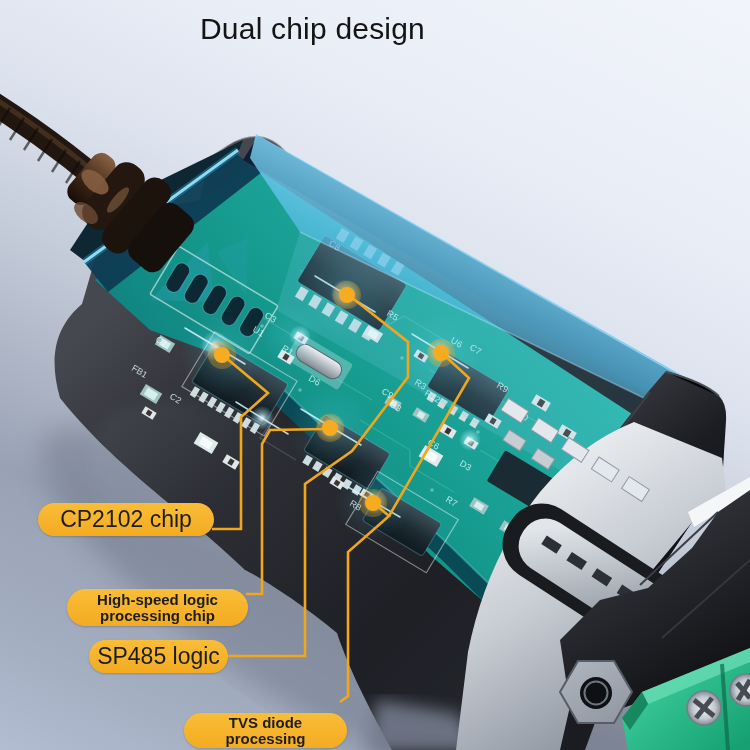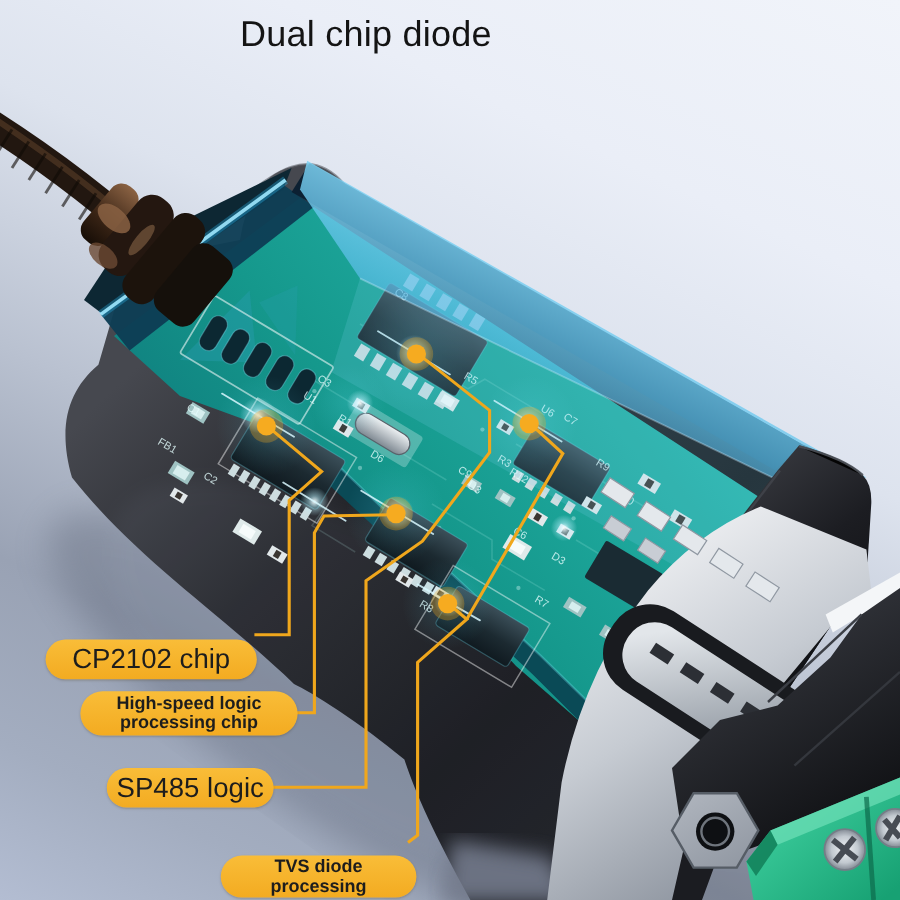--- a/index.html
+++ b/index.html
@@ -515,28 +515,28 @@
           <circle cx="373" cy="503" r="8" fill="#f6ab20"></circle>
         </g>
     <g>
           <circle cx="441" cy="353" r="14" fill="#f5a81a" opacity=".3"></circle>
           <circle cx="441" cy="353" r="8" fill="#f6ab20"></circle>
         </g>
   </g>
 </svg>
 
 <div class="title">
-  <div>Dual chip diode</div>
+  <div>Dual chip design</div>
 </div>
 
-<div class="pill big" style="left:38px;top:533px;width:176px;height:33px;text-align:center;">
+<div class="pill big" style="left:38px;top:503px;width:176px;height:33px;text-align:center;">
   <span>CP2102 chip</span>
 </div>
 
-<div class="pill small" style="left:67px;top:576px;width:181px;height:37px;flex-direction:column;">
+<div class="pill small" style="left:67px;top:589px;width:181px;height:37px;flex-direction:column;">
   <span>High-speed logic</span>
   <span>processing chip</span>
 </div>
 
 <div class="pill big" style="left:89px;top:640px;width:139px;height:33px;">
   <span>SP485 logic</span>
 </div>
 
 <div class="pill small" style="left:184px;top:689px;width:163px;height:35px;flex-direction:column;margin-top:24px;">
   <span>TVS diode</span>

